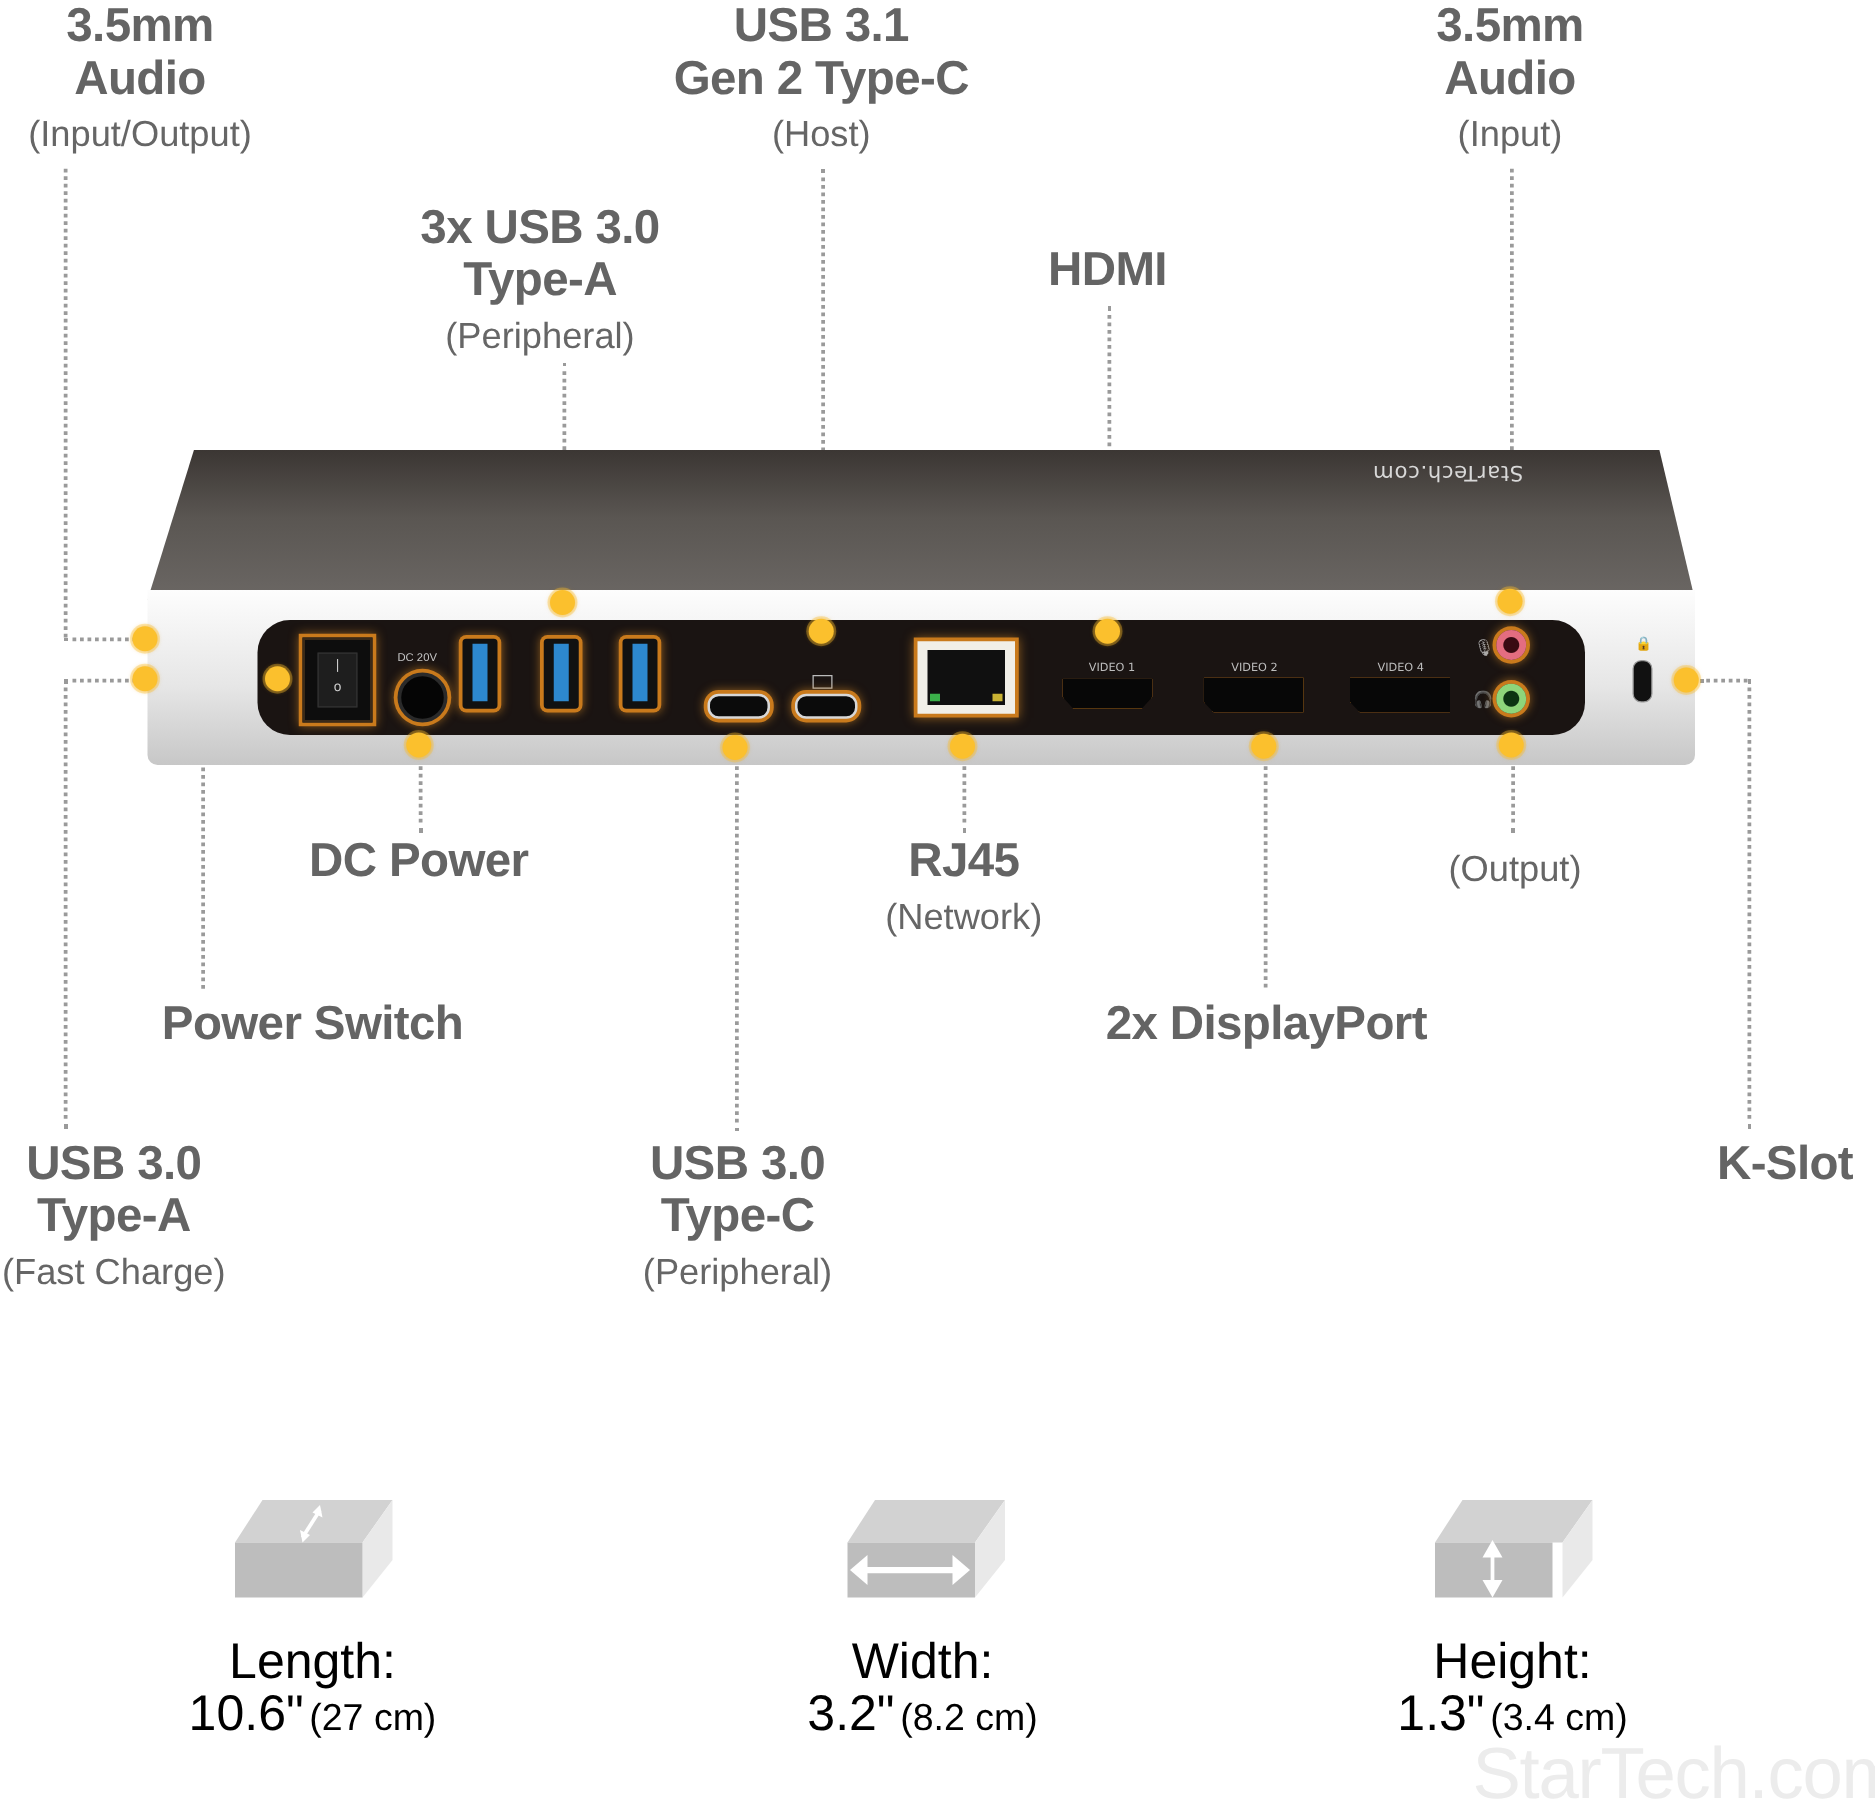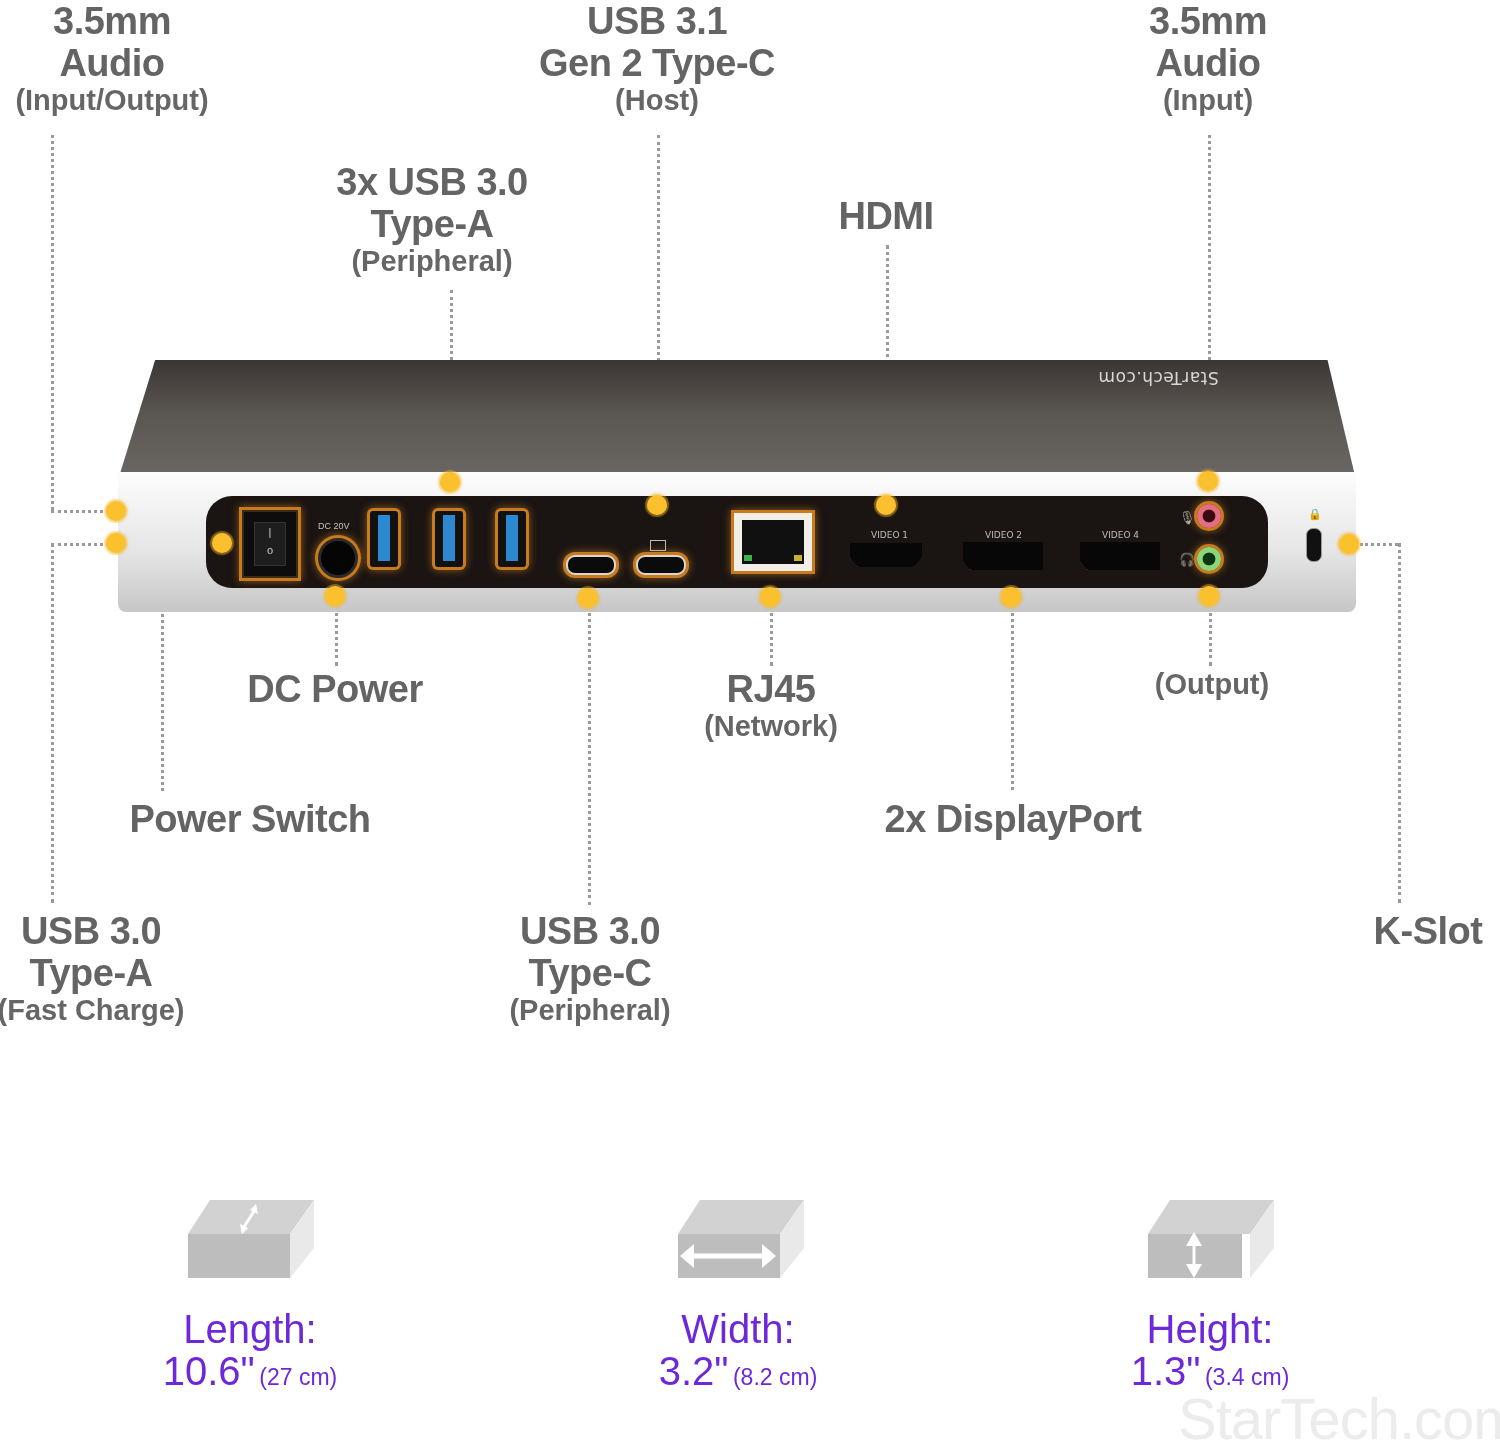--- a/index.html
+++ b/index.html
@@ -1,43 +1,43 @@
 <!DOCTYPE html>
 <html><head>
 <meta charset="utf-8">
 <style>
   html, body { margin: 0; padding: 0; background: #ffffff; }
   body { width: 1500px; height: 1452px; position: relative; overflow: hidden; font-family: "Liberation Sans", "DejaVu Sans", sans-serif; color: #626262; }
   .abs { position: absolute; }
   .lbl { position: absolute; text-align: center; transform: translateX(-50%); white-space: nowrap; line-height: 1; }
   .t1 { font-size: 38px; font-weight: bold; color: #646464; letter-spacing: -0.5px; display: block; margin-bottom: 4px; }
-  .t2 { font-size: 29px; font-weight: bold; color: #666; display: block; margin-top: 0; }
+  .t2 { font-size: 29px; font-weight: normal; color: #666; display: block; margin-top: 12px; }
   .vdot { position: absolute; width: 0; border-left: 3px dotted #9a9a9a; }
   .hdot { position: absolute; height: 0; border-top: 3px dotted #9a9a9a; }
   .marker { position: absolute; width: 20px; height: 20px; margin: -10px 0 0 -10px; border-radius: 50%; background: #fbc02d; box-shadow: 0 0 0 2px rgba(251,192,45,0.35), 0 0 4px rgba(230,160,20,0.6); z-index: 5; }
 
   
   .dock-top { position: absolute; left: 118px; top: 360px; width: 1238px; height: 120px; background: linear-gradient(180deg, #3b3633 0%, #5a5652 45%, #6b6764 100%); clip-path: polygon(3% 0, 97.7% 0, 100% 100%, 0 100%); }
   .dock-front { position: absolute; left: 118px; top: 472px; width: 1238px; height: 140px; background: linear-gradient(180deg, #fdfdfd 0%, #e6e6e6 55%, #c7c7c7 100%); border-radius: 0 0 8px 8px; }
   .panel { position: absolute; left: 206px; top: 496px; width: 1062px; height: 92px; background: #1a1412; border-radius: 26px; }
   .logo { position: absolute; left: 1098px; top: 368px; font-size: 17px; color: #d8d8d8; transform: rotate(180deg); letter-spacing: 0.5px; font-family: "DejaVu Sans", sans-serif; }
   .glow { box-shadow: 0 0 0 3px #c97a1c, 0 0 8px 3px rgba(233,150,40,0.55); }
   .usba { position: absolute; width: 28px; height: 56px; background: #111; border-radius: 3px; }
   .usba::after { content: ""; position: absolute; left: 8px; top: 4px; width: 12px; height: 46px; background: #2d88cf; }
   .usbc { position: absolute; width: 46px; height: 16px; background: #0b0b0b; border-radius: 9px; border: 2px solid #d7d7d7; }
   .dp { position: absolute; width: 80px; height: 28px; background: #070707; clip-path: polygon(0 0, 100% 0, 100% 100%, 10% 100%, 0 70%); }
   .hdmi { position: absolute; width: 72px; height: 24px; background: #070707; clip-path: polygon(0 0, 100% 0, 100% 60%, 88% 100%, 12% 100%, 0 60%); }
   .vlabel { position: absolute; font-size: 9px; color: #bdbdbd; font-family: "DejaVu Sans", sans-serif; }
   .jack { position: absolute; width: 24px; height: 24px; border-radius: 50%; }
 
   .dims-icon { position: absolute; }
-  .dim-text { position: absolute; transform: translateX(-50%); text-align: center; color: #6d28d9; font-weight: normal; white-space: nowrap; }
+  .dim-text { position: absolute; transform: translateX(-50%); text-align: center; color: #000000; font-weight: normal; white-space: nowrap; }
   .dim-text .k { font-size: 40px; display: block; line-height: 1.05; }
   .dim-text .v { font-size: 40px; line-height: 1.05; }
-  .dim-text .m { font-size: 23px; }
+  .dim-text .m { font-size: 30px; }
   .watermark { position: absolute; left: 1178px; top: 1385px; font-size: 58px; color: #ececec; letter-spacing: -1px; }
 </style>
 </head>
 <body>
 
 <div class="lbl" style="left:112px; top:2px;">
   <span class="t1">3.5mm</span>
   <span class="t1">Audio</span>
   <span class="t2">(Input/Output)</span>
 </div>

